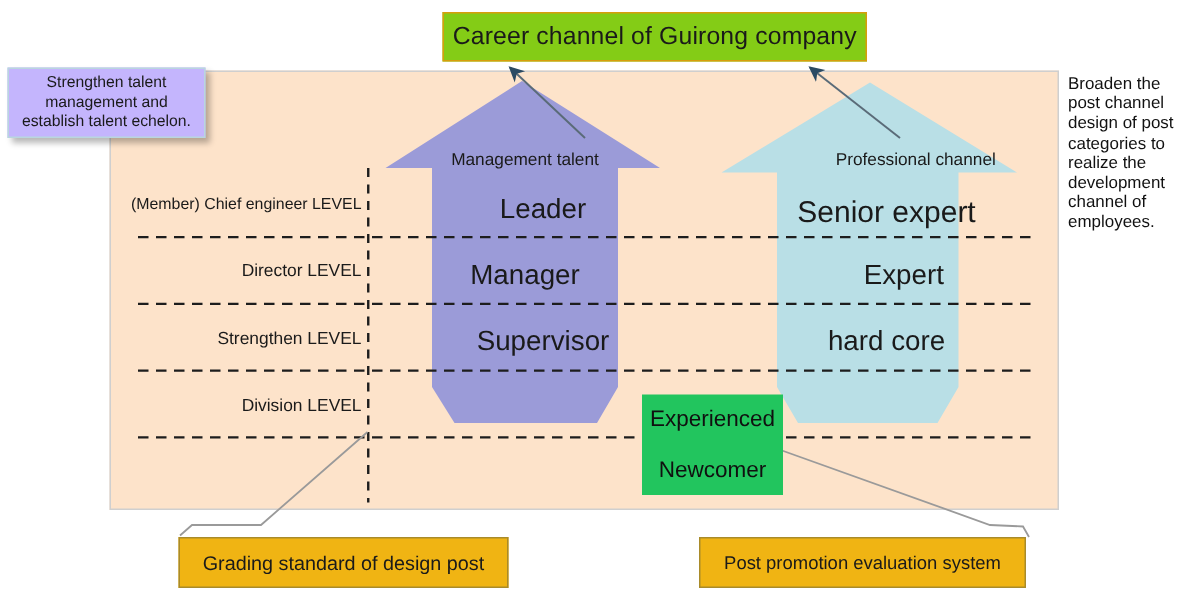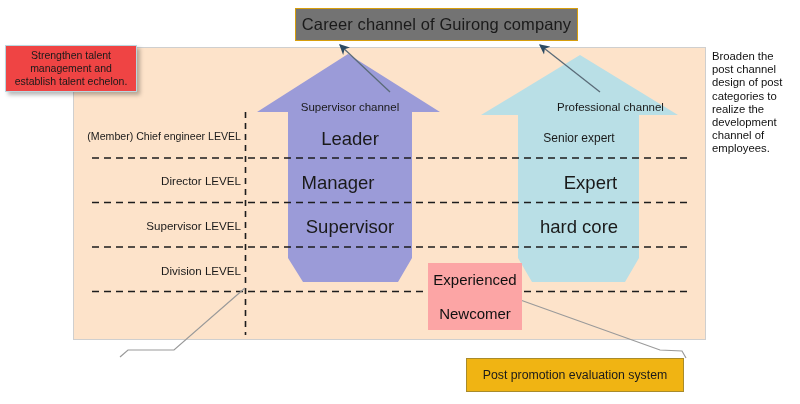--- a/index.html
+++ b/index.html
@@ -10,51 +10,51 @@
 
   
   .panel{position:absolute;left:73px;top:47px;width:633px;height:293px;
          background:#fde3ca;border:1px solid #cfcfcf;box-sizing:border-box;}
 
   
   .svgover{position:absolute;left:0;top:0;width:800px;height:404px;}
 
   
   .title-box{position:absolute;left:295px;top:8px;width:283px;height:33px;
-             background:#737373;border:1px solid #d79e0c;box-sizing:border-box;
+             background:#84cc16;border:1px solid #d79e0c;box-sizing:border-box;
              display:flex;align-items:center;justify-content:center;
              font-size:16.5px;color:#1a1a1a;letter-spacing:.1px;}
 
   
   .callout-left{position:absolute;left:5px;top:45px;width:132px;height:47px;
-        background:#ef4444;border:1px solid #b9d6de;box-sizing:border-box;
+        background:#c4b5fd;border:1px solid #b9d6de;box-sizing:border-box;
         box-shadow:3px 3px 4px rgba(0,0,0,.28);
         display:flex;align-items:center;justify-content:center;text-align:center;
         font-size:10.5px;line-height:13px;color:#1a1a1a;padding:0 4px;}
 
   
   .right-note{position:absolute;left:712px;top:50px;width:86px;
         font-size:11.3px;line-height:13.2px;color:#111;text-align:left;}
 
   
   .levels{position:absolute;left:75px;top:113px;width:170px;}
   .lvl{height:45px;display:flex;align-items:center;justify-content:flex-end;
        padding-right:4px;box-sizing:border-box;font-size:11.6px;color:#1a1a1a;
        white-space:nowrap;}
   .lvl.small{font-size:10.6px;}
 
   
   .ch-head{position:absolute;font-size:11.5px;color:#1a1a1a;text-align:center;}
   .ch-rank{position:absolute;font-size:18.5px;color:#1a1a1a;text-align:center;
-           white-space:nowrap;}
-  .ch-rank.sm{font-size:12px;}
+           white-space:nowrap;margin-left:12px;}
+  .ch-rank.sm{font-size:20px;}
 
   
   .exp-box{position:absolute;left:428px;top:263px;width:94px;height:67px;
-           background:#fca5a5;border:none;}
+           background:#22c55e;border:none;}
   .exp-row{height:33.5px;display:flex;align-items:center;justify-content:center;
            font-size:15px;color:#101010;}
 
   
   .cbox{position:absolute;background:#f0b413;border:1px solid #a98b2a;
         box-sizing:border-box;display:flex;align-items:center;
         justify-content:center;color:#1a1a1a;}
   .cbox-l{left:119px;top:358px;width:220px;height:34px;font-size:13.2px;}
   .cbox-r{left:466px;top:358px;width:218px;height:34px;font-size:12.3px;}
 </style>
@@ -95,34 +95,35 @@
 
   <div class="title-box">Career channel of Guirong company</div>
 
   <div class="callout-left">Strengthen talent management and establish talent echelon.</div>
 
   <div class="right-note">Broaden the post channel design of post categories to realize the development  channel of employees.</div>
 
   <div class="levels">
     <div class="lvl small">(Member) Chief engineer LEVEL</div>
     <div class="lvl">Director LEVEL</div>
-    <div class="lvl">Supervisor LEVEL</div>
+    <div class="lvl">Strengthen LEVEL</div>
     <div class="lvl">Division LEVEL</div>
   </div>
 
-  <div class="ch-head" style="left:288px;top:101px;width:124px;">Supervisor channel</div>
+  <div class="ch-head" style="left:288px;top:101px;width:124px;">Management talent</div>
   <div class="ch-rank" style="left:288px;top:128px;width:124px;">Leader</div>
   <div class="ch-rank" style="left:288px;top:172px;width:100px;">Manager</div>
   <div class="ch-rank" style="left:276px;top:216px;width:148px;">Supervisor</div>
 
   <div class="ch-head" style="left:518px;top:101px;width:121px;margin-left:32px;">Professional channel</div>
   <div class="ch-rank sm" style="left:510px;top:131px;width:138px;">Senior expert</div>
   <div class="ch-rank" style="left:518px;top:172px;width:145px;">Expert</div>
   <div class="ch-rank" style="left:510px;top:216px;width:138px;">hard core</div>
 
   <div class="exp-box">
     <div class="exp-row">Experienced</div>
     <div class="exp-row">Newcomer</div>
   </div>
 
+  <div class="cbox cbox-l">Grading standard of design post</div>
   <div class="cbox cbox-r">Post promotion evaluation system</div>
 
 </div>
 
 </body></html>

